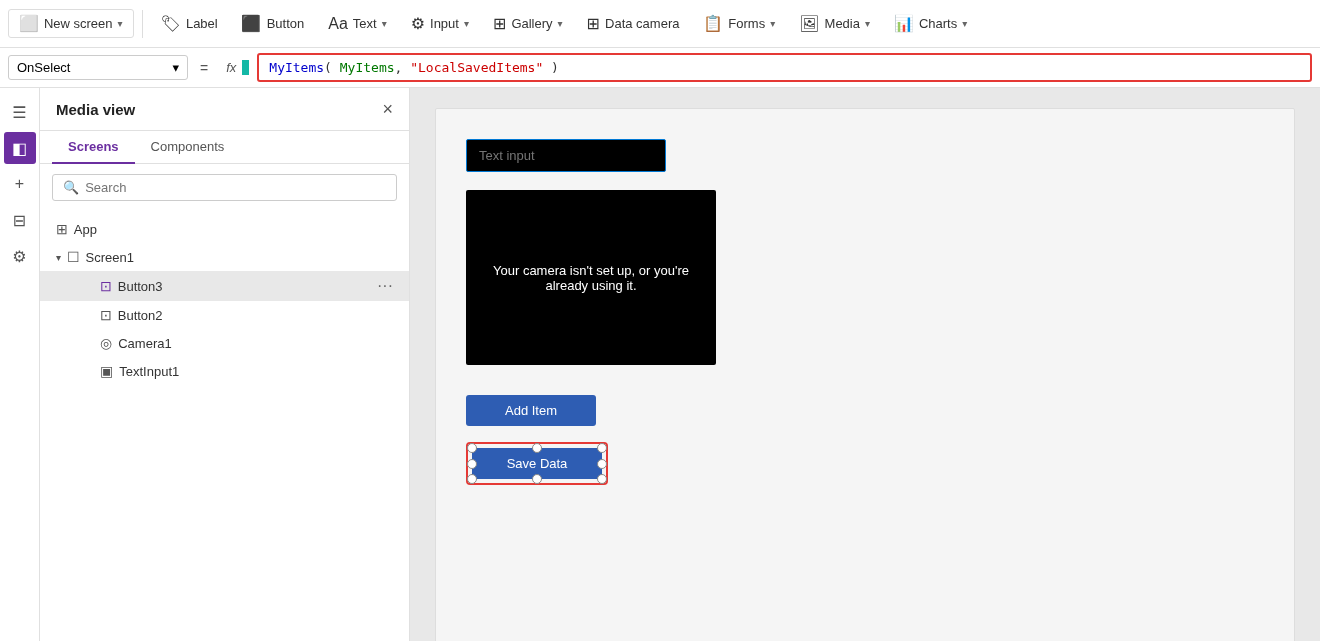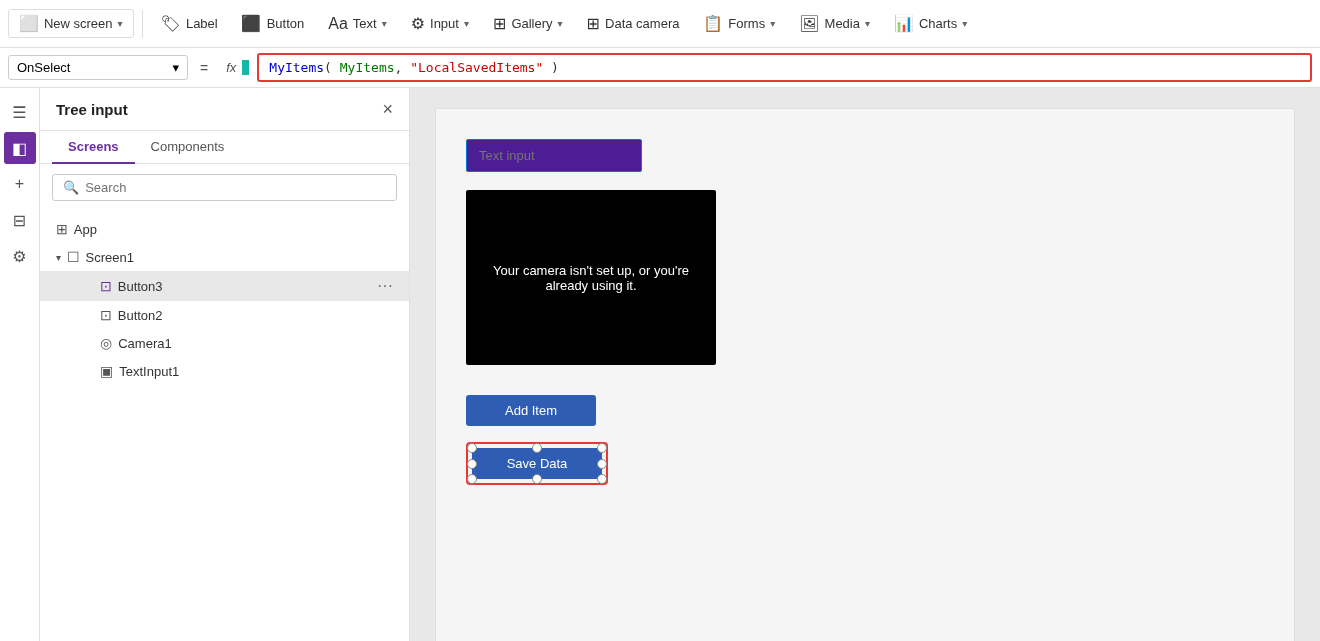--- a/index.html
+++ b/index.html
@@ -106,21 +106,21 @@
     .canvas-frame {
       background: #f5f5f5; width: 860px; min-height: 560px;
       border: 1px solid #ddd; border-radius: 2px; position: relative;
       padding: 30px;
     }
 
     
     .text-input-field {
       border: 1.5px solid #0078d4; border-radius: 2px;
       padding: 8px 12px; font-size: 13px; color: #888;
-      width: 176px; background: #4c1d95; margin-bottom: 18px;
+      width: 200px; background: #000000; margin-bottom: 18px;
       display: block;
     }
     .camera-box {
       width: 250px; height: 175px; background: #000;
       display: flex; align-items: center; justify-content: center;
       margin-bottom: 30px; border-radius: 2px;
     }
     .camera-text { color: #fff; font-size: 13px; text-align: center; padding: 20px; }
 
     .btn-add-item {
@@ -249,21 +249,21 @@
     <div class="sidebar-icon-btn">
       <span>⊟</span>
     </div>
     <div class="sidebar-icon-btn">
       <span>⚙</span>
     </div>
   </div>
 
   <div class="tree-panel">
     <div class="tree-header">
-      <span class="tree-title">Tree input</span>
+      <span class="tree-title">Media view</span>
       <span class="tree-close">×</span>
     </div>
     <div class="tree-tabs">
       <div class="tree-tab active">
         <span>Screens</span>
       </div>
       <div class="tree-tab">
         <span>Components</span>
       </div>
     </div>

